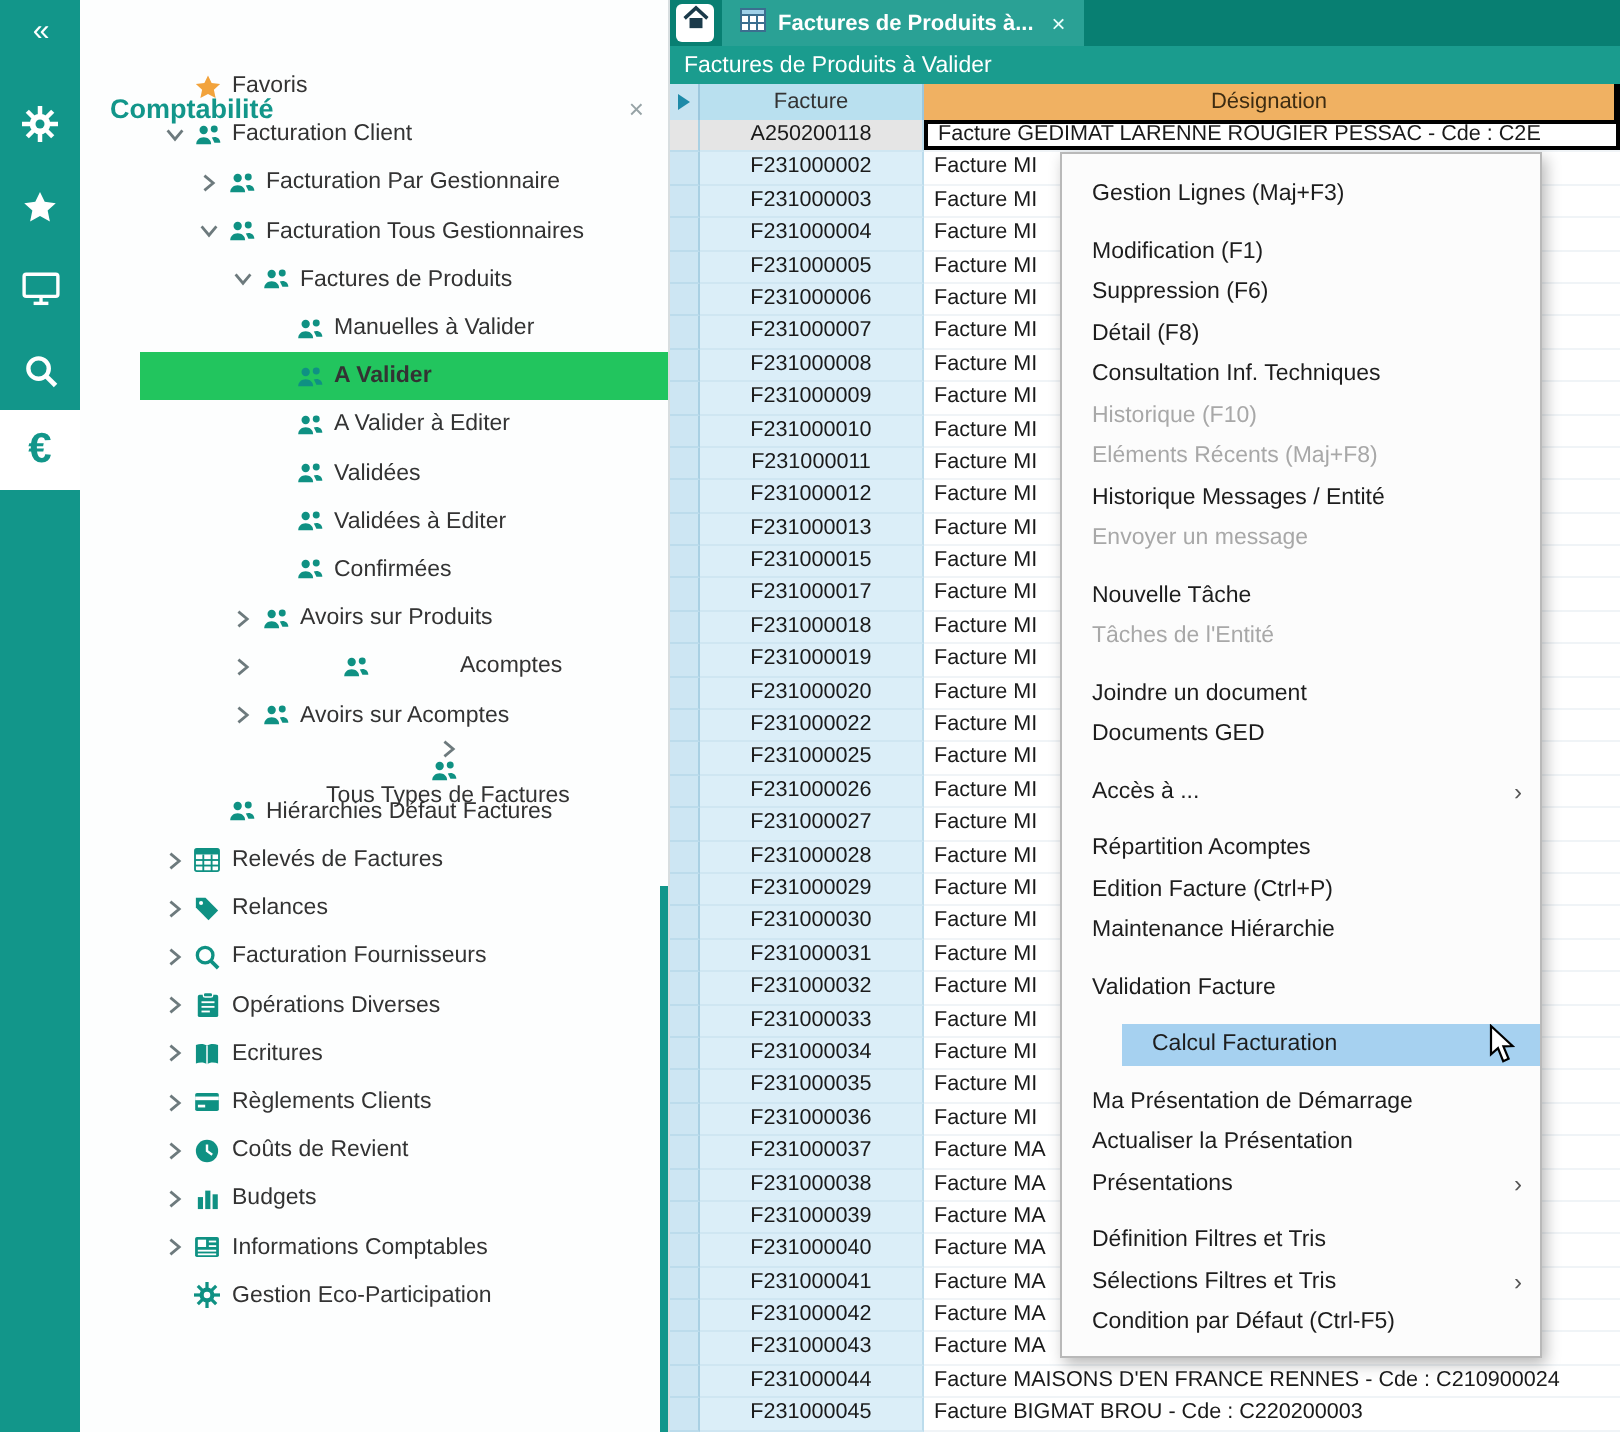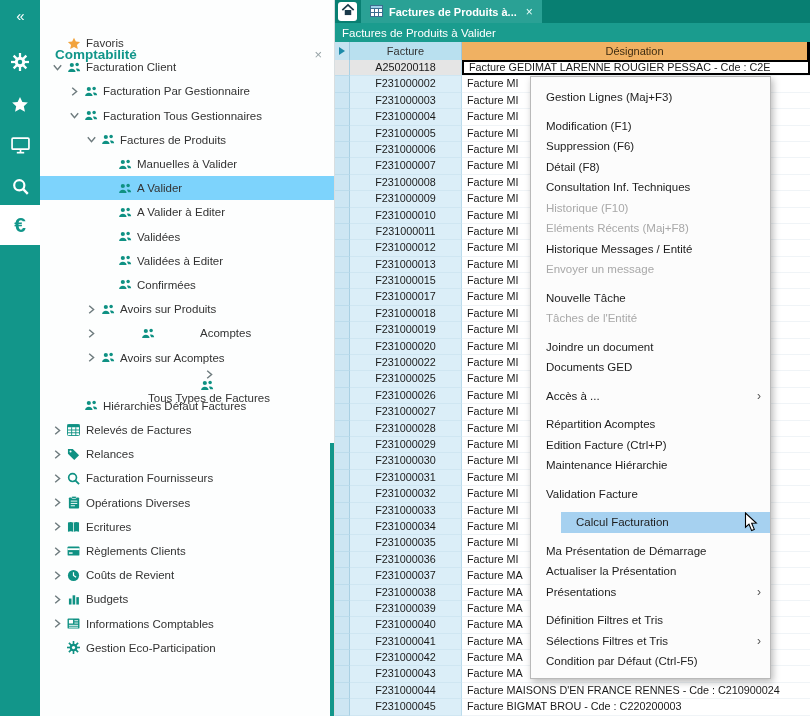--- a/index.html
+++ b/index.html
@@ -14,23 +14,23 @@
   .ib-star { top:88px; }
   .ib-monitor { top:129px; }
   .ib-search { top:170px; }
   .ib-euro { top:205px; height:40px; background:#fff; color:#12968a; font-size:21px; font-weight:bold; }
 
   
   .sidebar { position:absolute; left:40px; top:0; width:295px; height:100%; background:#fdfefe; border-right:1px solid #d8dee0; z-index:10; }
   .sb-header { height:28px; display:flex; align-items:center; padding:0 12px 0 15px;margin-top:40px; }
   .sb-title { flex:1; color:#12968a; font-size:13.5px; font-weight:bold; }
   .sb-close { color:#97a3a6; font-size:13px; }
-  .tree { position:absolute; left:0; top:31px; right:0; }
+  .tree { position:absolute; left:0; top:31px; right:0;padding-left:30px; }
   .tree-item { height:24.2px; display:flex; align-items:center; font-size:11.5px; color:#333; white-space:nowrap; }
-  .tree-item.selected { background:#7dd3fc; }
+  .tree-item.selected { background:#22c55e;font-weight:bold; }
   .chev { width:15px; display:flex; justify-content:center; align-items:center; }
   .ticon { width:17px; display:flex; justify-content:center; align-items:center; margin-right:4px; }
   .tlabel { white-space:nowrap; }
   .sb-scroll { position:absolute; right:0; top:443px; bottom:0; width:4px; background:#12968a; }
 
   
   .main { position:absolute; left:335px; top:0; right:0; height:100%; }
   .tabbar { position:relative; height:23px; background:#087f72; }
   .home-btn { position:absolute; left:3px; top:2px; width:19px; height:19px; background:#fff; border-radius:3px; display:flex; align-items:center; justify-content:center; }
   .tab { position:absolute; left:26px; top:0; height:23px; background:#2aa195; display:flex; align-items:center; gap:6px; padding:0 9px; }

